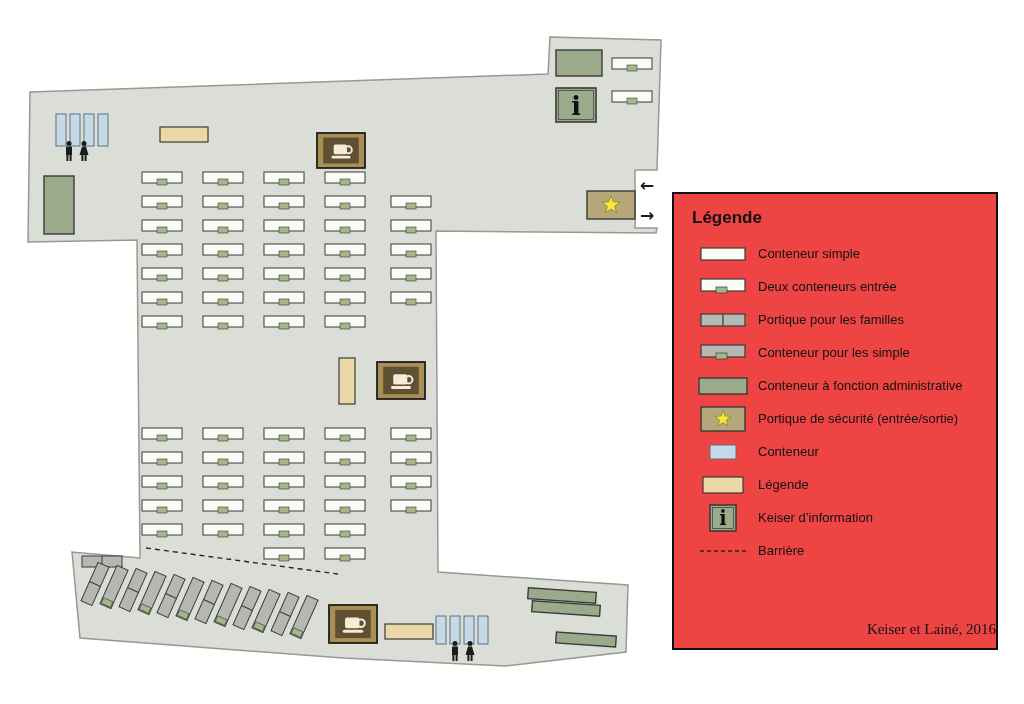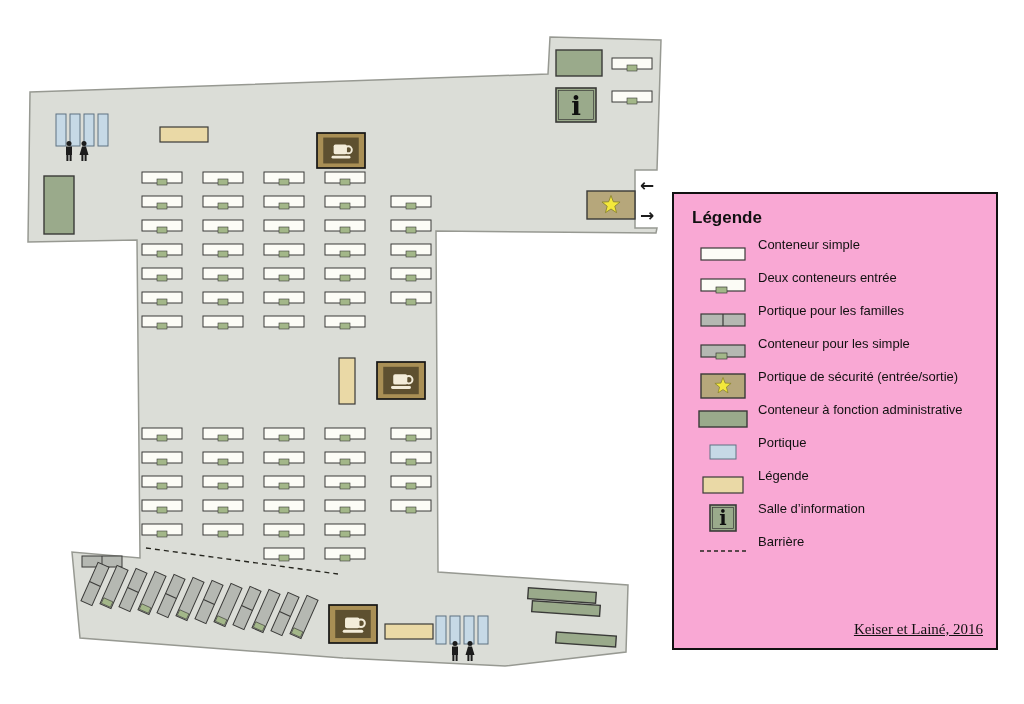--- a/index.html
+++ b/index.html
@@ -1,27 +1,27 @@
 <!DOCTYPE html>
 <html><head>
 <meta charset="utf-8">
 <style>
   html,body{margin:0;padding:0;background:#ffffff;}
   #stage{position:relative;width:1024px;height:704px;background:#ffffff;overflow:hidden;
          font-family:"Liberation Sans",sans-serif;}
   #site-svg{position:absolute;left:0;top:0;}
   #legend{position:absolute;left:672px;top:192px;width:326px;height:458px;
-          border:2px solid #111;background:#f9a8d4;box-sizing:border-box;
+          border:2px solid #111;background:#ef4444;box-sizing:border-box;
           padding:12px 8px 12px 14px;}
   #legend-title{font-size:17px;font-weight:bold;color:#111;margin:2px 0 9px 4px;}
-  .legend-row{display:flex;height:33px;white-space:nowrap;}
+  .legend-row{display:flex;align-items:center;height:33px;white-space:nowrap;}
   .legend-icon{flex:0 0 70px;display:flex;justify-content:center;align-items:center;}
   .legend-label{font-size:13px;color:#111;}
-  #legend-credit{position:absolute;right:13px;bottom:10px;
-                 font-family:"Liberation Serif",serif;font-size:15px;color:#111;text-decoration:underline;}
+  #legend-credit{position:absolute;right:0;bottom:10px;
+                 font-family:"Liberation Serif",serif;font-size:15px;color:#111;}
 </style>
 </head>
 <body>
 
 <div id="stage">
   <svg id="site-svg" width="1024" height="704" viewBox="0 0 1024 704">
       <polygon points="30,92 548,74 550,37 661,40 657,170 635,170 635,228 657,228 656,233 436,231 438,572 628,585 626,652 505,666 343,658 80,638 72,552 140,558 137,240 28,242" fill="#dbddd7" stroke="#979992" stroke-width="1.5"></polygon>
       <line x1="146" y1="548" x2="338" y2="574" stroke="#26261f" stroke-width="1.4" stroke-dasharray="5 4"></line>
       <g>
         <rect x="142" y="172" width="40" height="11" fill="#fcfcf6" stroke="#3a3a38" stroke-width="1"></rect>
@@ -427,59 +427,59 @@
             <svg viewBox="0 0 56 30" width="56" height="30">
               <rect x="6" y="7" width="44" height="12" fill="#b5b8b2" stroke="#3a3a38" stroke-width="1.2"></rect>
               <rect x="21" y="15" width="11" height="6" fill="#a3b789" stroke="#3a3a38" stroke-width="0.7"></rect>
             </svg>
           </span>
           <span class="legend-label">Conteneur pour les simple</span>
         </div>
         <div class="legend-row">
           <span class="legend-icon">
             <svg viewBox="0 0 56 30" width="56" height="30">
+              <rect x="4" y="7" width="48" height="16" fill="#9aaa8b" stroke="#3a3a38" stroke-width="1.4"></rect>
+            </svg>
+          </span>
+          <span class="legend-label">Conteneur à fonction administrative</span>
+        </div>
+        <div class="legend-row">
+          <span class="legend-icon">
+            <svg viewBox="0 0 56 30" width="56" height="30">
               <rect x="6" y="3" width="44" height="24" fill="#b6a77b" stroke="#3a3a38" stroke-width="1.4"></rect>
               <polygon points="28.00,6.50 30.12,12.09 36.08,12.37 31.42,16.11 33.00,21.88 28.00,18.60 23.00,21.88 24.58,16.11 19.92,12.37 25.88,12.09" fill="#f4e83b" stroke="#8a8430" stroke-width="0.8"></polygon>
             </svg>
           </span>
           <span class="legend-label">Portique de sécurité (entrée/sortie)</span>
         </div>
         <div class="legend-row">
           <span class="legend-icon">
             <svg viewBox="0 0 56 30" width="56" height="30">
-              <rect x="4" y="7" width="48" height="16" fill="#9aaa8b" stroke="#3a3a38" stroke-width="1.4"></rect>
-            </svg>
-          </span>
-          <span class="legend-label">Conteneur à fonction administrative</span>
-        </div>
-        <div class="legend-row">
-          <span class="legend-icon">
-            <svg viewBox="0 0 56 30" width="56" height="30">
               <rect x="15" y="8" width="26" height="14" fill="#c6d9e6" stroke="#5f7282" stroke-width="1"></rect>
             </svg>
           </span>
-          <span class="legend-label">Portique</span>
+          <span class="legend-label">Conteneur</span>
         </div>
         <div class="legend-row">
           <span class="legend-icon">
             <svg viewBox="0 0 56 30" width="56" height="30">
               <rect x="8" y="7" width="40" height="16" fill="#ead9a6" stroke="#3a3a38" stroke-width="1.2"></rect>
             </svg>
           </span>
           <span class="legend-label">Légende</span>
         </div>
         <div class="legend-row">
           <span class="legend-icon">
             <svg viewBox="0 0 56 30" width="56" height="30">
               <rect x="15" y="2" width="26" height="26" fill="#9aaa8b" stroke="#3a3a38" stroke-width="1.6"></rect>
               <rect x="17.5" y="4.5" width="21" height="21" fill="none" stroke="#3a3a38" stroke-width="0.7"></rect>
               <text x="28" y="22.28" text-anchor="middle" font-family="&quot;DejaVu Serif&quot;,serif" font-weight="bold" font-size="19.5px" fill="#101010">i</text>
             </svg>
           </span>
-          <span class="legend-label">Salle d’information</span>
+          <span class="legend-label">Keiser d’information</span>
         </div>
         <div class="legend-row">
           <span class="legend-icon">
             <svg viewBox="0 0 56 30" width="56" height="30">
               <line x1="5" y1="15" x2="51" y2="15" stroke="#26261f" stroke-width="1.6" stroke-dasharray="4 3"></line>
             </svg>
           </span>
           <span class="legend-label">Barrière</span>
         </div>
       </div>

